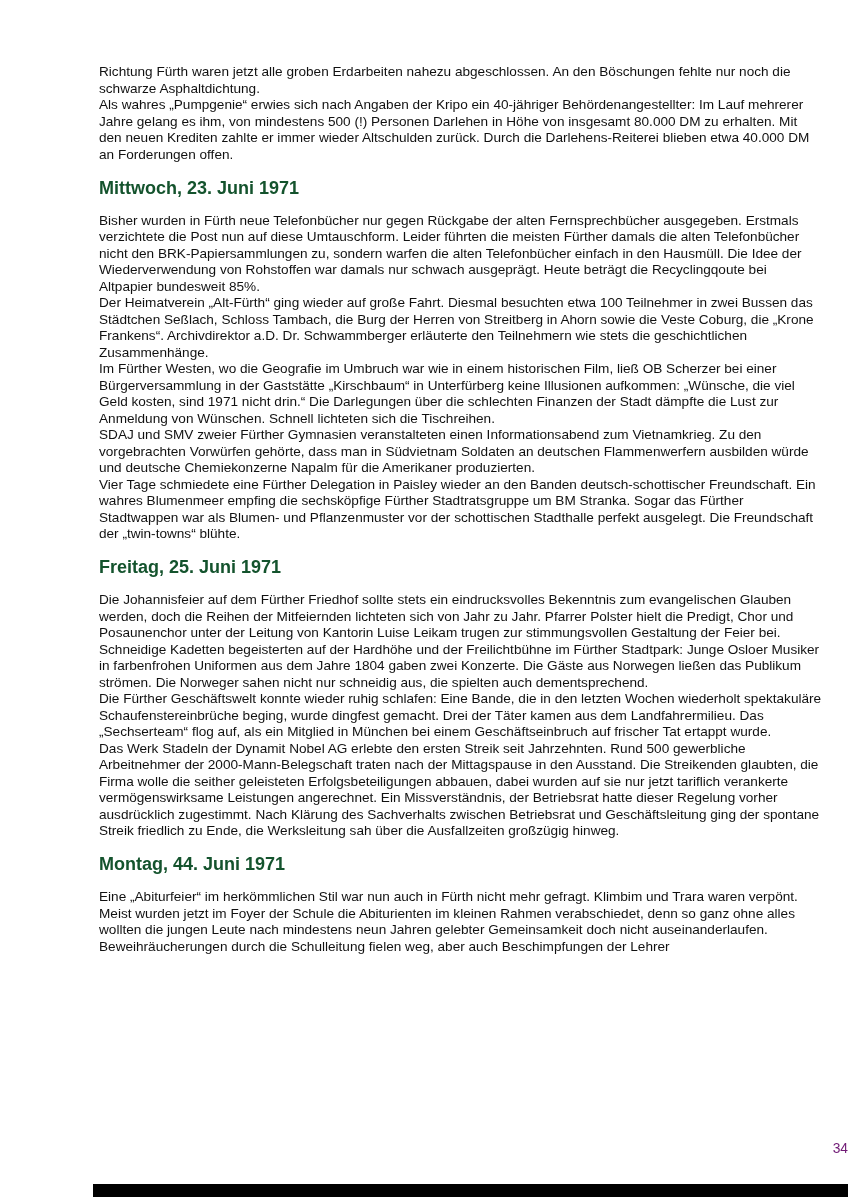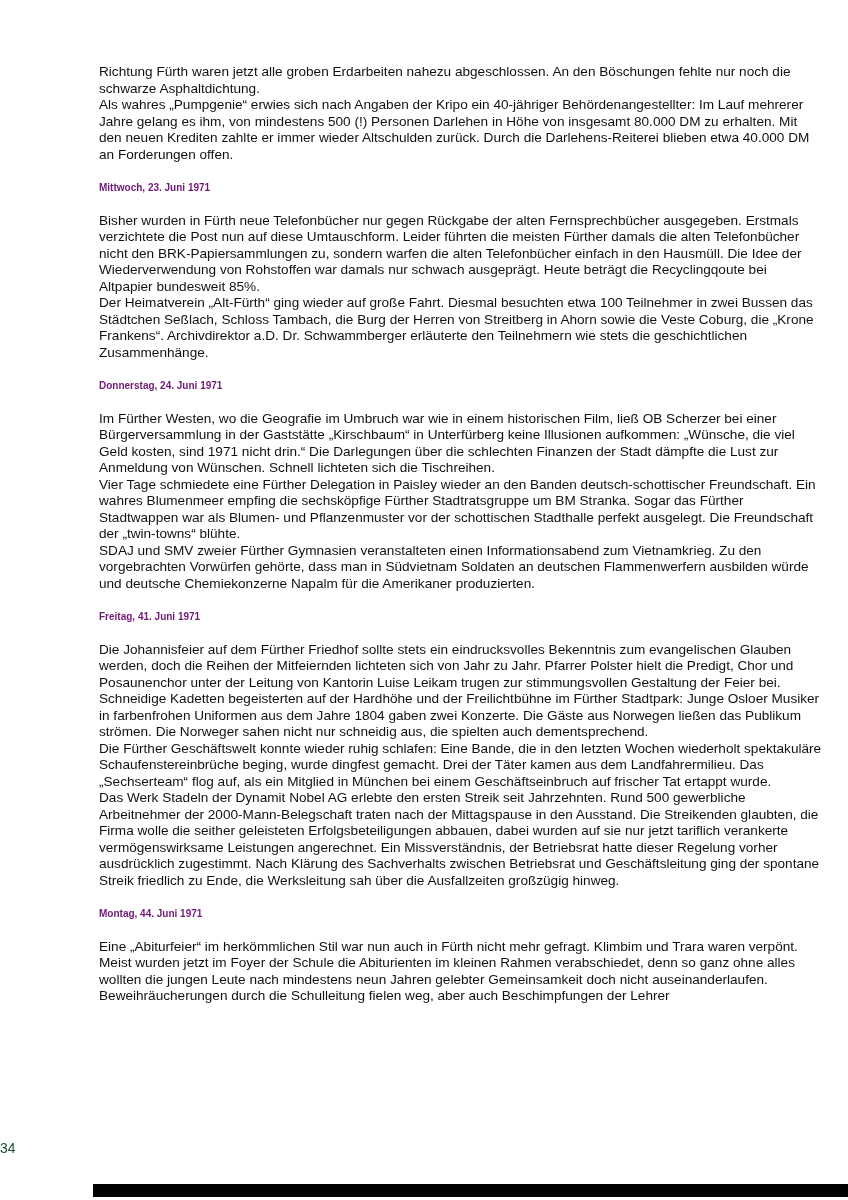--- a/index.html
+++ b/index.html
@@ -24,34 +24,34 @@
     font-size: 13.6px;
     line-height: 16.5px;
     text-align: left;
     margin-left: 37px;
   }
   .content p {
     margin: 0;
   }
   .content h2 {
     margin: 16.5px 0;
-    font-size: 10px;
+    font-size: 18px;
     line-height: 16.5px;
     font-weight: bold;
-    color: #701a75;
+    color: #14532d;
   }
   .page-number {
     position: absolute;
     left: 0;
     right: 0;
     top: 1141px;
-    text-align: left;
+    text-align: right;
     font-size: 13.8px;
     line-height: 16.5px;
-    color: #14532d;
+    color: #701a75;
   }
   .scan-artifact {
     position: absolute;
     left: 93px;
     right: 0;
     bottom: 3px;
     height: 13px;
     background: #000000;
   }
 </style>
@@ -61,26 +61,25 @@
 <div class="page">
   <div class="content">
 
     <p>Richtung Fürth waren jetzt alle groben Erdarbeiten nahezu abgeschlossen. An den Böschungen fehlte nur noch die schwarze Asphaltdichtung.</p>
     <p>Als wahres „Pumpgenie“ erwies sich nach Angaben der Kripo ein 40-jähriger Behördenangestellter: Im Lauf mehrerer Jahre gelang es ihm, von mindestens 500 (!) Personen Darlehen in Höhe von insgesamt 80.000 DM zu erhalten. Mit den neuen Krediten zahlte er immer wieder Altschulden zurück. Durch die Darlehens-Reiterei blieben etwa 40.000 DM an Forderungen offen.</p>
 
     <h2>Mittwoch, 23. Juni 1971</h2>
     <p>Bisher wurden in Fürth neue Telefonbücher nur gegen Rückgabe der alten Fernsprechbücher ausgegeben. Erstmals verzichtete die Post nun auf diese Umtauschform. Leider führten die meisten Fürther damals die alten Telefonbücher nicht den BRK-Papiersammlungen zu, sondern warfen die alten Telefonbücher einfach in den Hausmüll. Die Idee der Wiederverwendung von Rohstoffen war damals nur schwach ausgeprägt. Heute beträgt die Recyclingqoute bei Altpapier bundesweit 85%.</p>
     <p>Der Heimatverein „Alt-Fürth“ ging wieder auf große Fahrt. Diesmal besuchten etwa 100 Teilnehmer in zwei Bussen das Städtchen Seßlach, Schloss Tambach, die Burg der Herren von Streitberg in Ahorn sowie die Veste Coburg, die „Krone Frankens“. Archivdirektor a.D. Dr. Schwammberger erläuterte den Teilnehmern wie stets die geschichtlichen Zusammenhänge.</p>
 
-    <h2>Donnerstag, 24. Juni 1971</h2>
     <p>Im Fürther Westen, wo die Geografie im Umbruch war wie in einem historischen Film, ließ OB Scherzer bei einer Bürgerversammlung in der Gaststätte „Kirschbaum“ in Unterfürberg keine Illusionen aufkommen: „Wünsche, die viel Geld kosten, sind 1971 nicht drin.“ Die Darlegungen über die schlechten Finanzen der Stadt dämpfte die Lust zur Anmeldung von Wünschen. Schnell lichteten sich die Tischreihen.</p>
+    <p>SDAJ und SMV zweier Fürther Gymnasien veranstalteten einen Informationsabend zum Vietnamkrieg. Zu den vorgebrachten Vorwürfen gehörte, dass man in Südvietnam Soldaten an deutschen Flammenwerfern ausbilden würde und deutsche Chemiekonzerne Napalm für die Amerikaner produzierten.</p>
     <p>Vier Tage schmiedete eine Fürther Delegation in Paisley wieder an den Banden deutsch-schottischer Freundschaft. Ein wahres Blumenmeer empfing die sechsköpfige Fürther Stadtratsgruppe um BM Stranka. Sogar das Fürther Stadtwappen war als Blumen- und Pflanzenmuster vor der schottischen Stadthalle perfekt ausgelegt. Die Freundschaft der „twin-towns“ blühte.</p>
-    <p>SDAJ und SMV zweier Fürther Gymnasien veranstalteten einen Informationsabend zum Vietnamkrieg. Zu den vorgebrachten Vorwürfen gehörte, dass man in Südvietnam Soldaten an deutschen Flammenwerfern ausbilden würde und deutsche Chemiekonzerne Napalm für die Amerikaner produzierten.</p>
 
-    <h2>Freitag, 41. Juni 1971</h2>
+    <h2>Freitag, 25. Juni 1971</h2>
     <p>Die Johannisfeier auf dem Fürther Friedhof sollte stets ein eindrucksvolles Bekenntnis zum evangelischen Glauben werden, doch die Reihen der Mitfeiernden lichteten sich von Jahr zu Jahr. Pfarrer Polster hielt die Predigt, Chor und Posaunenchor unter der Leitung von Kantorin Luise Leikam trugen zur stimmungsvollen Gestaltung der Feier bei.</p>
     <p>Schneidige Kadetten begeisterten auf der Hardhöhe und der Freilichtbühne im Fürther Stadtpark: Junge Osloer Musiker in farbenfrohen Uniformen aus dem Jahre 1804 gaben zwei Konzerte. Die Gäste aus Norwegen ließen das Publikum strömen. Die Norweger sahen nicht nur schneidig aus, die spielten auch dementsprechend.</p>
 
     <p>Die Fürther Geschäftswelt konnte wieder ruhig schlafen: Eine Bande, die in den letzten Wochen wiederholt spektakuläre Schaufenstereinbrüche beging, wurde dingfest gemacht. Drei der Täter kamen aus dem Landfahrermilieu. Das „Sechserteam“ flog auf, als ein Mitglied in München bei einem Geschäftseinbruch auf frischer Tat ertappt wurde.</p>
     <p>Das Werk Stadeln der Dynamit Nobel AG erlebte den ersten Streik seit Jahrzehnten. Rund 500 gewerbliche Arbeitnehmer der 2000-Mann-Belegschaft traten nach der Mittagspause in den Ausstand. Die Streikenden glaubten, die Firma wolle die seither geleisteten Erfolgsbeteiligungen abbauen, dabei wurden auf sie nur jetzt tariflich verankerte vermögenswirksame Leistungen angerechnet. Ein Missverständnis, der Betriebsrat hatte dieser Regelung vorher ausdrücklich zugestimmt. Nach Klärung des Sachverhalts zwischen Betriebsrat und Geschäftsleitung ging der spontane Streik friedlich zu Ende, die Werksleitung sah über die Ausfallzeiten großzügig hinweg.</p>
 
     <h2>Montag, 44. Juni 1971</h2>
     <p>Eine „Abiturfeier“ im herkömmlichen Stil war nun auch in Fürth nicht mehr gefragt. Klimbim und Trara waren verpönt. Meist wurden jetzt im Foyer der Schule die Abiturienten im kleinen Rahmen verabschiedet, denn so ganz ohne alles wollten die jungen Leute nach mindestens neun Jahren gelebter Gemeinsamkeit doch nicht auseinanderlaufen. Beweihräucherungen durch die Schulleitung fielen weg, aber auch Beschimpfungen der Lehrer</p>
 
   </div>

